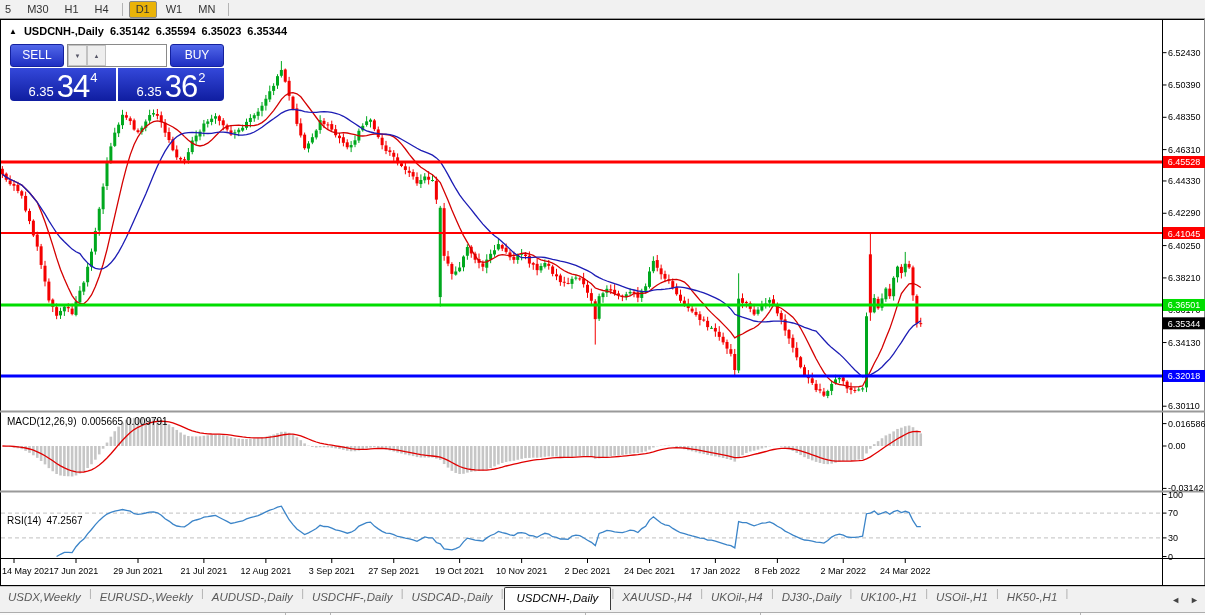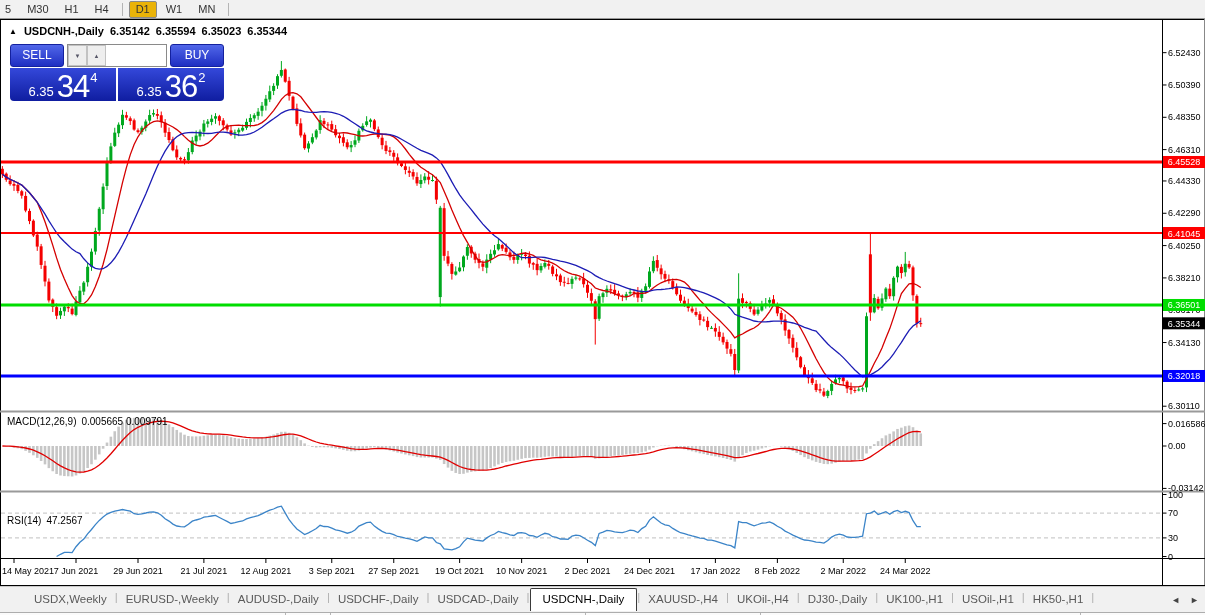--- a/index.html
+++ b/index.html
@@ -37,22 +37,22 @@
   .price-box.buy{border-radius:0 0 4px 0;margin-left:1px;}
   .pp{font-size:13px;font-weight:normal;margin-right:3px;line-height:15px;}
   .pb{font-size:31px;line-height:25px;letter-spacing:-1px;}
   .ps{font-size:13px;line-height:13px;align-self:flex-start;margin-top:3px;margin-left:1px;}
   
   .ind-label{position:absolute;left:7px;z-index:3;font-size:10px;color:#000;white-space:nowrap;}
   #macd-label{top:416px;} #rsi-label{top:495px;margin-top:20px;}
   .ind-label .val{margin-left:5px;}
   
   #tabbar{position:absolute;top:586px;left:0;width:1205px;height:26px;background:#f1f1f1;
-          border-top:1px solid #c9c9c9;display:flex;align-items:center;padding-left:26px;
-          font-size:11.5px;color:#595959;z-index:6;box-sizing:border-box;}
+          border-top:1px solid #c9c9c9;display:flex;align-items:flex-start;
+          font-size:11.5px;color:#595959;z-index:6;box-sizing:border-box;font-style:italic;}
   .tab{padding:4px 8px 5px 8px;white-space:nowrap;cursor:pointer;}
   .tab.active{background:#fff;border:1px solid #3a3a3a;border-bottom:none;color:#000;
               border-radius:2px 2px 0 0;padding:4px 12px 6px 12px;}
   .tab-sep{color:#b0b0b0;margin:0 0 5px 0;}
   #tab-arrows{position:absolute;right:6px;top:8px;display:flex;gap:10px;color:#444;font-size:9px;}
   #tab-arrows span{cursor:pointer;}
   
   #bottom-strip{position:absolute;top:612px;left:0;width:1205px;height:3px;background:#fbfbfb;
                 border-top:1px solid #adadad;z-index:6;box-sizing:border-box;}
   .col-div{position:absolute;top:0;width:1px;height:3px;background:#b5b5b5;}

